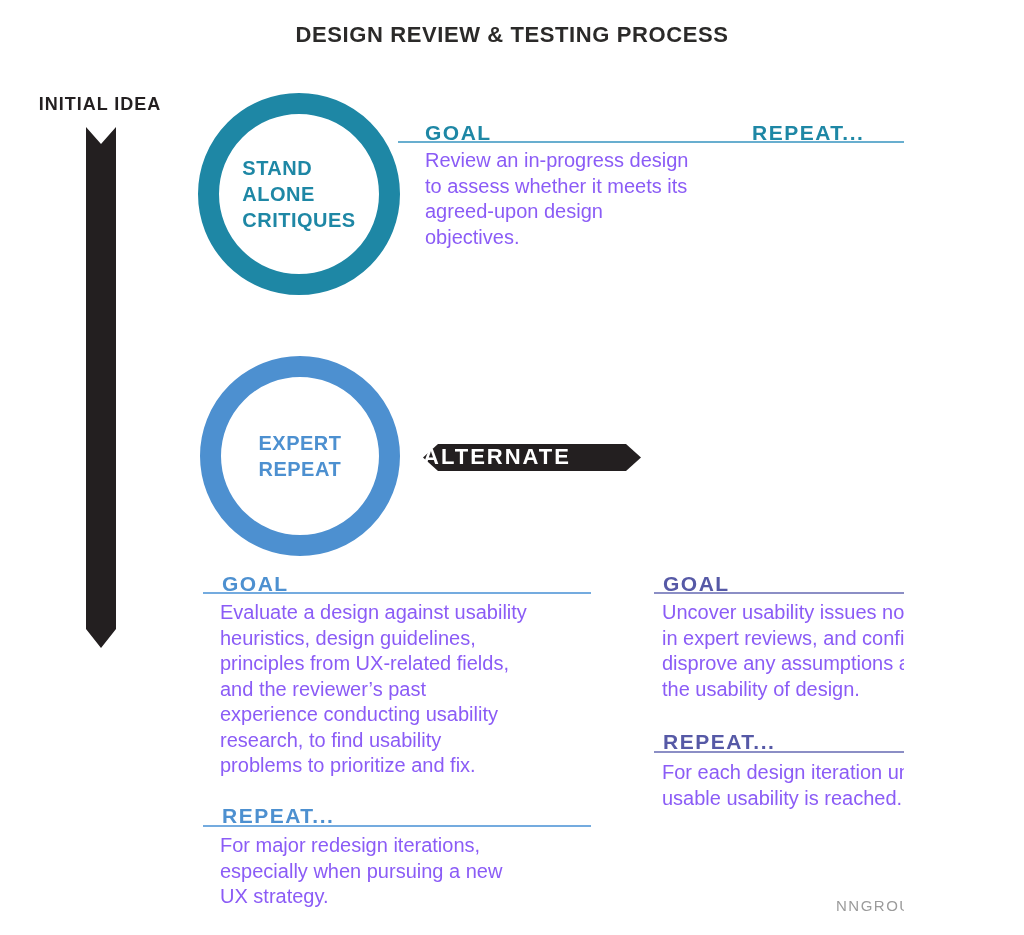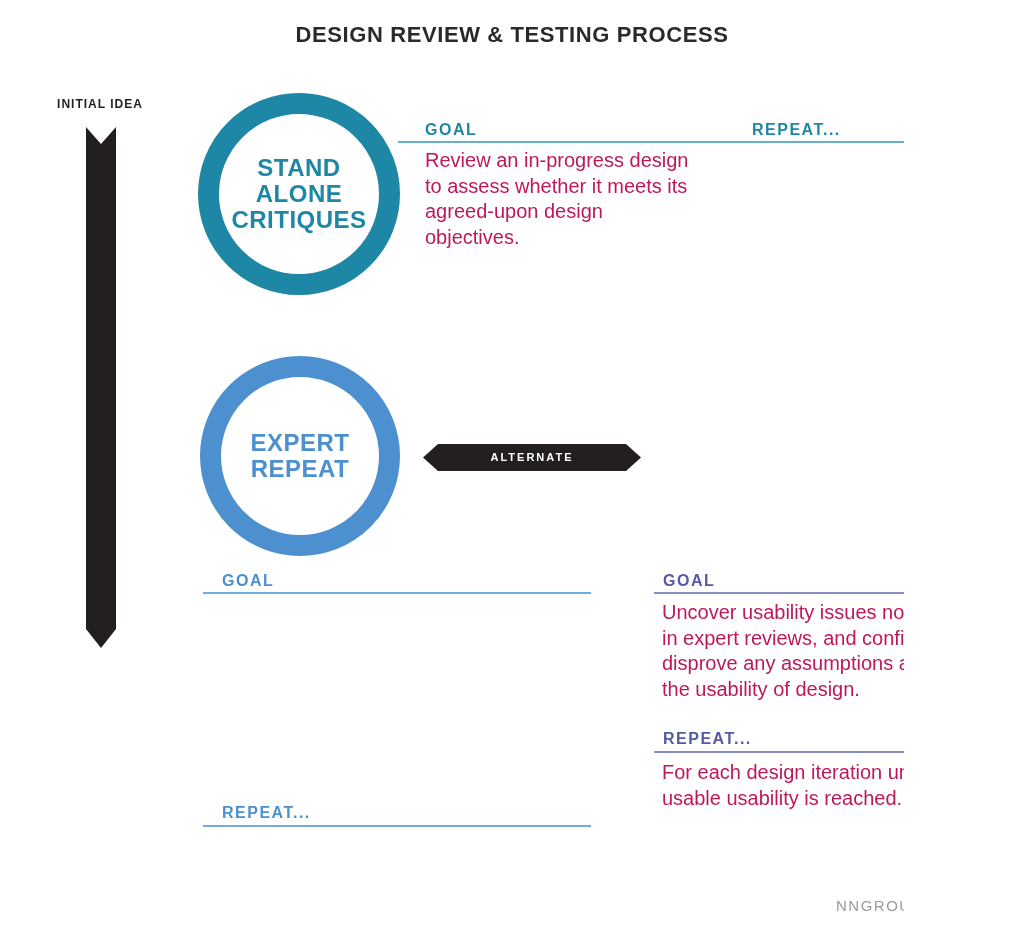--- a/index.html
+++ b/index.html
@@ -8,53 +8,53 @@
     font-family:"Liberation Sans", sans-serif; overflow:hidden;padding-left:25px;
   }
   .abs { position:absolute; }
 
   .title {
     top:22px; left:0; width:1024px; text-align:center;
     font-size:22px; font-weight:bold; letter-spacing:0.6px; color:#2b2a29;
   }
 
   .tl-label {
-    font-weight:bold; font-size:12px; letter-spacing:1px; color:#231f20;
+    font-weight:bold; font-size:18px; letter-spacing:1px; color:#231f20;
     text-align:center; line-height:22px; white-space:pre-line;
   }
   .tl-start { left:10px; top:93px; width:180px; }
   .tl-end   { left:5px;  top:648px; width:190px; }
 
   .circle {
     border-radius:50%; box-sizing:border-box;
     display:flex; align-items:center; justify-content:center;
-    text-align:center; font-weight:bold; font-size:24px; letter-spacing:0.5px;
+    text-align:left; font-weight:bold; font-size:20px; letter-spacing:0.5px;
     line-height:26px; white-space:pre-line;
   }
   .c-critiques { left:198px; top:93px;  width:202px; height:202px; border:21px solid #1e87a5; color:#1e87a5; }
   .c-expert    { left:200px; top:356px; width:200px; height:200px; border:21px solid #4d90d0; color:#4d90d0; }
   .c-usability { left:661px; top:356px; width:200px; height:200px; border:21px solid #5659a6; color:#173f68; }
 
-  .heading { font-size:16px; font-weight:bold; letter-spacing:1.5px; }
+  .heading { font-size:21px; font-weight:bold; letter-spacing:1.5px; }
   .h-teal   { color:#1e87a5; }
   .h-blue   { color:#4d90d0; }
   .h-purple { color:#5659a6; }
 
   .rule { height:2px; }
   .r-teal   { background:#68aecf; }
   .r-blue   { background:#74abdf; }
   .r-purple { background:#8b8ec5; }
 
   .body-text {
-    font-size:20px; color:#be185d; line-height:25.5px; white-space:pre-line;
+    font-size:20px; color:#8b5cf6; line-height:25.5px; white-space:pre-line;
   }
 
   .alt-label {
-    left:423px; top:447px; width:218px; text-align:center;
-    color:#ffffff; font-size:11px; font-weight:bold; letter-spacing:2px; line-height:20px;
+    left:423px; top:447px; width:218px; text-align:left;
+    color:#ffffff; font-size:22px; font-weight:bold; letter-spacing:2px; line-height:20px;
   }
 
   .footer-site { left:836px; top:897px; width:116px; color:#9b9b9b; font-size:15px; letter-spacing:1.5px; text-align:right; }
   .logo { left:958px; top:841px; font-size:27px; font-weight:bold; color:#231f20; letter-spacing:0.5px; }
   .logo .n2 { color:#e2231a; }
   .logo .sg { font-weight:400; }
 </style>
 </head>
 <body>
 
@@ -87,22 +87,32 @@
   <div class="abs heading h-teal" style="left:425px; top:121px;">GOAL</div>
   <div class="abs heading h-teal" style="left:752px; top:121px;">REPEAT...</div>
   <div class="abs rule r-teal" style="left:398px; top:141px; width:614px;"></div>
   <div class="abs body-text" style="left:425px; top:148px; width:305px;">Review an in-progress design
 to assess whether it meets its
 agreed-upon design
 objectives.</div>
 
   <div class="abs heading h-blue" style="left:222px; top:572px;">GOAL</div>
   <div class="abs rule r-blue" style="left:203px; top:592px; width:388px;"></div>
+  <div class="abs body-text" style="left:220px; top:600px; width:372px;">Evaluate a design against usability
+heuristics, design guidelines,
+principles from UX-related fields,
+and the reviewer’s past
+experience conducting usability
+research, to find usability
+problems to prioritize and fix.</div>
   <div class="abs heading h-blue" style="left:222px; top:804px;">REPEAT...</div>
   <div class="abs rule r-blue" style="left:203px; top:825px; width:388px;"></div>
+  <div class="abs body-text" style="left:220px; top:833px; width:372px;">For major redesign iterations,
+especially when pursuing a new
+UX strategy.</div>
 
   <div class="abs heading h-purple" style="left:663px; top:572px;">GOAL</div>
   <div class="abs rule r-purple" style="left:654px; top:592px; width:362px;"></div>
   <div class="abs body-text" style="left:662px; top:600px; width:360px;">Uncover usability issues not found
 in expert reviews, and confirm or
 disprove any assumptions about
 the usability of design.</div>
   <div class="abs heading h-purple" style="left:663px; top:730px;">REPEAT...</div>
   <div class="abs rule r-purple" style="left:654px; top:751px; width:362px;"></div>
   <div class="abs body-text" style="left:662px; top:760px; width:360px;">For each design iteration until a

